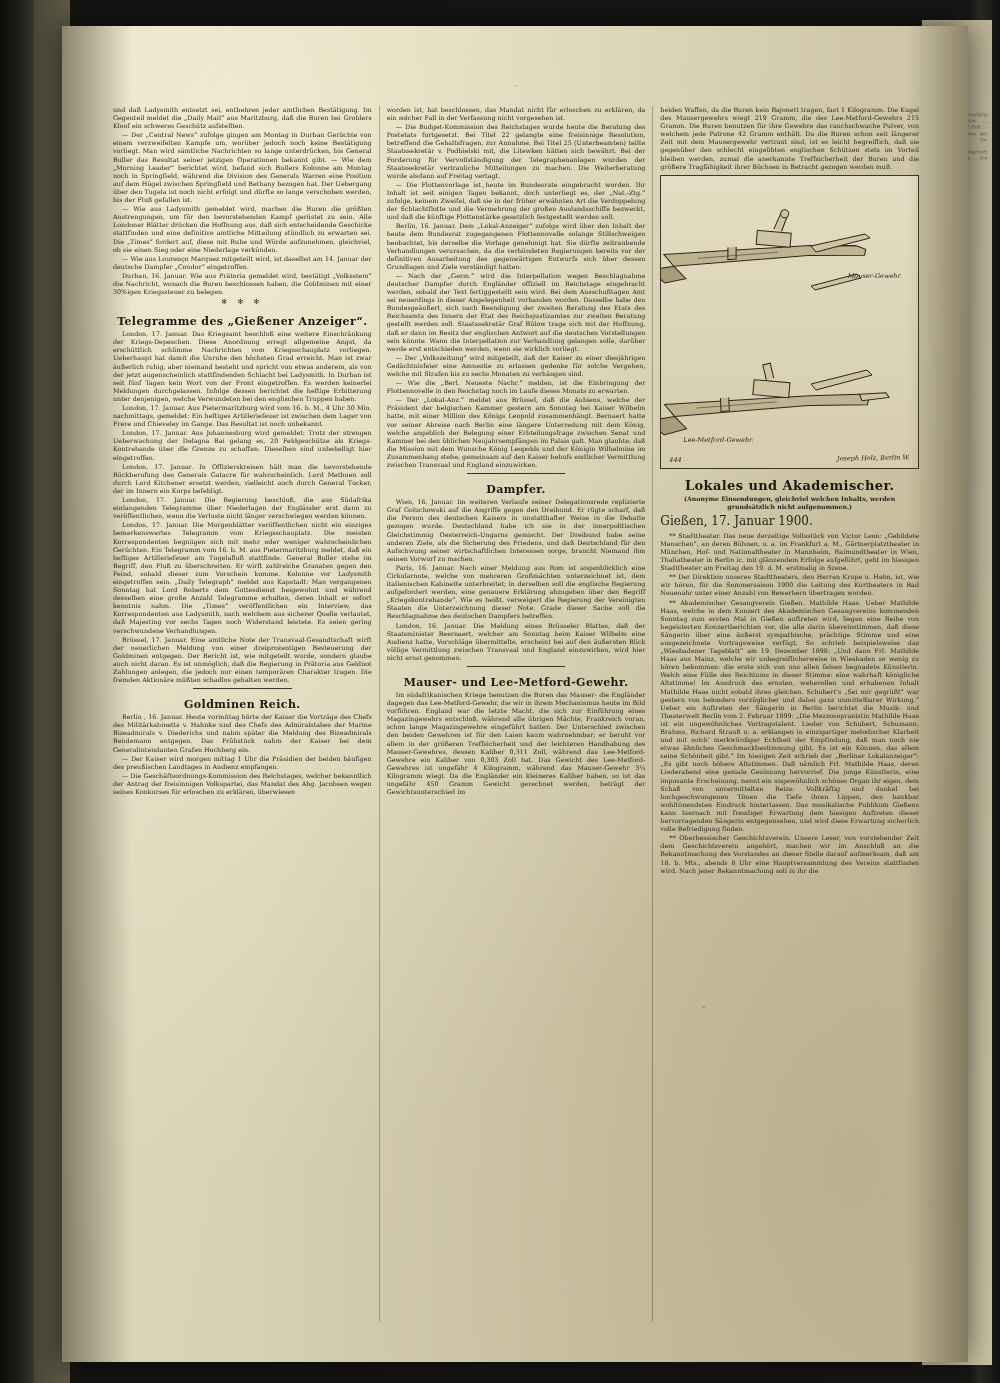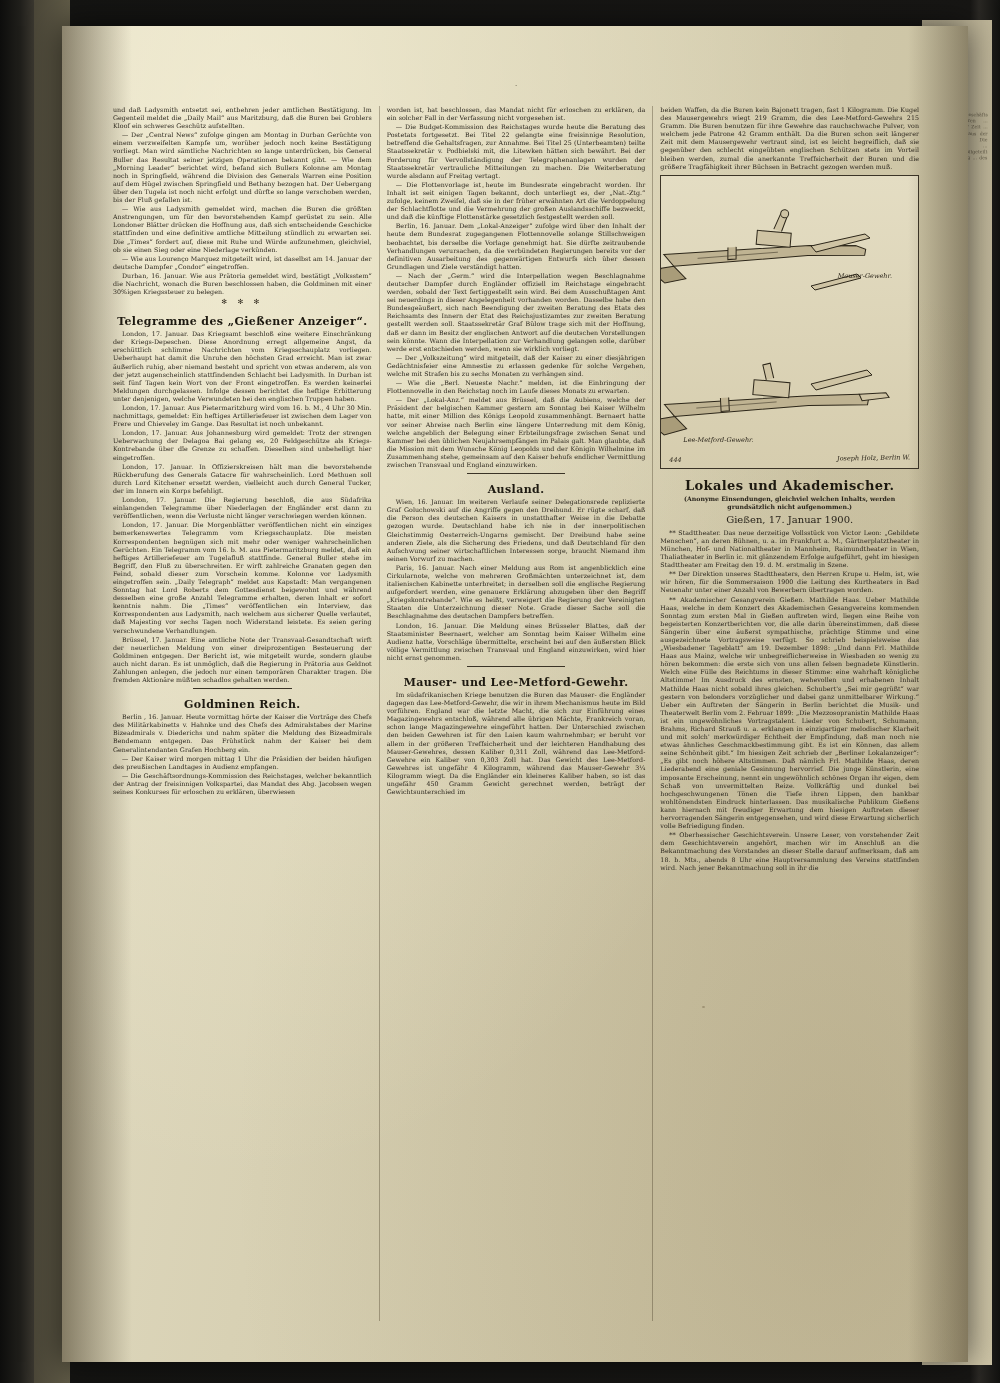--- a/index.html
+++ b/index.html
@@ -99,21 +99,21 @@
     margin:9px 0 2px 0;
     color:#1d1910;
     letter-spacing:.4px;
     font-family:"DejaVu Serif",serif;
   }
   .hd.big{font-size:13px;}
   .sub{
     text-align:center;font-size:6.2px;line-height:8px;margin:0 0 3px 0;color:#241f17;font-weight:bold;
   }
   .dateline{
-    text-align:center;font-size:10px;margin:1px 0 4px 0;color:#241f17;
+    text-align:left;font-size:12px;margin:1px 0 4px 0;color:#241f17;
   }
   .rule{
     border:0;border-top:1px solid #3a3326;margin:4px 28px 5px 28px;
   }
   .rule.short{margin:4px 80px 5px 80px;}
   .star{
     text-align:center;font-size:7px;letter-spacing:4px;color:#3a3326;margin:2px 0;
   }
   
   .illus{
@@ -121,21 +121,21 @@
     margin:4px 0 6px 0;
     height:292px;
     background:linear-gradient(180deg,#e4ddc3,#d6cdae);
     position:relative;
     overflow:hidden;
   }
   .illus svg{display:block;}
   .illus .cap{
     position:absolute;font-size:6.5px;color:#2a2419;font-style:italic;
   }
-  .cap-mauser{right:26px;top:96px;}
+  .cap-mauser{right:16px;top:96px;}
   .cap-lee{left:22px;bottom:24px;}
   .cap-sign{right:8px;bottom:6px;font-size:4.6px;transform:rotate(-1deg);}
   .cap-num{left:8px;bottom:4px;font-size:5.5px;}
 
   
   .foldmark{
     position:absolute;left:50%;top:56px;font-size:7px;color:#5a5240;
   }
   .speck{position:absolute;border-radius:50%;background:rgba(90,75,45,.35);}
 </style>
@@ -182,21 +182,21 @@
     <div class="col">
       <p class="t nodent">worden ist, hat beschlossen, das Mandat nicht für erloschen zu erklären, da ein solcher Fall in der Verfassung nicht vorgesehen ist.</p>
       <p class="t">— Die Budget-Kommission des Reichstages wurde heute die Beratung des Postetats fortgesetzt. Bei Titel 22 gelangte eine freisinnige Resolution, betreffend die Gehaltsfragen, zur Annahme. Bei Titel 25 (Unterbeamten) teilte Staatssekretär v. Podbielski mit, die Litewken hätten sich bewährt. Bei der Forderung für Vervollständigung der Telegraphenanlagen wurden der Staatssekretär vertrauliche Mitteilungen zu machen. Die Weiterberatung wurde alsdann auf Freitag vertagt.</p>
       <p class="t">— Die Flottenvorlage ist heute im Bundesrate eingebracht worden. Ihr Inhalt ist seit einigen Tagen bekannt, doch unterliegt es, der „Nat.-Ztg.“ zufolge, keinem Zweifel, daß sie in der früher erwähnten Art die Verdoppelung der Schlachtflotte und die Vermehrung der großen Auslandsschiffe bezweckt, und daß die künftige Flottenstärke gesetzlich festgestellt werden soll.</p>
       <p class="t">Berlin, 16. Januar. Dem „Lokal-Anzeiger“ zufolge wird über den Inhalt der heute dem Bundesrat zugegangenen Flottennovelle solange Stillschweigen beobachtet, bis derselbe die Vorlage genehmigt hat. Sie dürfte zeitraubende Verhandlungen verursachen, da die verbündeten Regierungen bereits vor der definitiven Ausarbeitung des gegenwärtigen Entwurfs sich über dessen Grundlagen und Ziele verständigt hatten.</p>
       <p class="t">— Nach der „Germ.“ wird die Interpellation wegen Beschlagnahme deutscher Dampfer durch Engländer offiziell im Reichstage eingebracht werden, sobald der Text fertiggestellt sein wird. Bei dem Ausschußtagen Amt sei neuerdings in dieser Angelegenheit vorhanden worden. Dasselbe habe den Bundesgeäußert, sich nach Beendigung der zweiten Beratung des Etats des Reichsamts des Innern der Etat des Reichsjustizamtes zur zweiten Beratung gestellt werden soll. Staatssekretär Graf Bülow trage sich mit der Hoffnung, daß er dann im Besitz der englischen Antwort auf die deutschen Vorstellungen sein könnte. Wann die Interpellation zur Verhandlung gelangen solle, darüber werde erst entschieden werden, wenn sie wirklich vorliegt.</p>
       <p class="t">— Der „Volkszeitung“ wird mitgeteilt, daß der Kaiser zu einer diesjährigen Gedächtnisfeier eine Amnestie zu erlassen gedenke für solche Vergehen, welche mit Strafen bis zu sechs Monaten zu verhängen sind.</p>
       <p class="t">— Wie die „Berl. Neueste Nachr.“ melden, ist die Einbringung der Flottennovelle in den Reichstag noch im Laufe dieses Monats zu erwarten.</p>
       <p class="t">— Der „Lokal-Anz.“ meldet aus Brüssel, daß die Aubiens, welche der Präsident der belgischen Kammer gestern am Sonntag bei Kaiser Wilhelm hatte, mit einer Million des Königs Leopold zusammenhängt. Bernaert hatte vor seiner Abreise nach Berlin eine längere Unterredung mit dem König, welche angeblich der Belegung einer Erbteilungsfrage zwischen Senat und Kammer bei den üblichen Neujahrsempfängen im Palais galt. Man glaubte, daß die Mission mit dem Wunsche König Leopolds und der Königin Wilhelmine im Zusammenhang stehe, gemeinsam auf den Kaiser behufs endlicher Vermittlung zwischen Transvaal und England einzuwirken.</p>
       <hr class="rule short">
-      <div class="hd">Ausland.</div>
+      <div class="hd">Dampfer.</div>
       <p class="t">Wien, 16. Januar. Im weiteren Verlaufe seiner Delegationsrede replizierte Graf Goluchowski auf die Angriffe gegen den Dreibund. Er rügte scharf, daß die Person des deutschen Kaisers in unstatthafter Weise in die Debatte gezogen wurde. Deutschland habe ich nie in der innerpolitischen Gleichstimmig Oesterreich-Ungarns gemischt. Der Dreibund habe seine anderen Ziele, als die Sicherung des Friedens, und daß Deutschland für den Aufschwung seiner wirtschaftlichen Interessen sorge, braucht Niemand ihm seinen Vorwurf zu machen.</p>
       <p class="t">Paris, 16. Januar. Nach einer Meldung aus Rom ist angenblicklich eine Cirkularnote, welche von mehreren Großmächten unterzeichnet ist, dem italienischen Kabinette unterbreitet; in derselben soll die englische Regierung aufgefordert werden, eine genauere Erklärung abzugeben über den Begriff „Kriegskontrebande“. Wie es heißt, verweigert die Regierung der Vereinigten Staaten die Unterzeichnung dieser Note. Grade dieser Sache soll die Beschlagnahme des deutschen Dampfers betreffen.</p>
       <p class="t">London, 16. Januar. Die Meldung eines Brüsseler Blattes, daß der Staatsminister Beernaert, welcher am Sonntag beim Kaiser Wilhelm eine Audienz hatte, Vorschläge übermittelte, erscheint bei auf den äußersten Blick völlige Vermittlung zwischen Transvaal und England einzuwirken, wird hier nicht ernst genommen.</p>
       <hr class="rule short">
       <div class="hd">Mauser- und Lee-Metford-Gewehr.</div>
       <p class="t">Im südafrikanischen Kriege benutzen die Buren das Mauser- die Engländer dagegen das Lee-Metford-Gewehr, die wir in ihrem Mechanismus heute im Bild vorführen. England war die letzte Macht, die sich zur Einführung eines Magazingewehrs entschloß, während alle übrigen Mächte, Frankreich voran, schon lange Magazingewehre eingeführt hatten. Der Unterschied zwischen den beiden Gewehren ist für den Laien kaum wahrnehmbar; er beruht vor allem in der größeren Treffsicherheit und der leichteren Handhabung des Mauser-Gewehres, dessen Kaliber 0,311 Zoll, während das Lee-Metford-Gewehre ein Kaliber von 0,303 Zoll hat. Das Gewicht des Lee-Metford-Gewehres ist ungefähr 4 Kilogramm, während das Mauser-Gewehr 3¼ Kilogramm wiegt. Da die Engländer ein kleineres Kaliber haben, so ist das ungefähr 450 Gramm Gewicht gerechnet werden, beträgt der Gewichtsunterschied im</p>
     </div>
 
     <div class="col">
       <p class="t nodent">beiden Waffen, da die Buren kein Bajonett tragen, fast 1 Kilogramm. Die Kugel des Mausergewehrs wiegt 219 Gramm, die des Lee-Metford-Gewehrs 215 Gramm. Die Buren benutzen für ihre Gewehre das rauchschwache Pulver, von welchem jede Patrone 42 Gramm enthält. Da die Buren schon seit längerer Zeit mit dem Mausergewehr vertraut sind, ist es leicht begreiflich, daß sie gegenüber den schlecht eingeübten englischen Schützen stets im Vorteil bleiben werden, zumal die anerkannte Treffsicherheit der Buren und die größere Tragfähigkeit ihrer Büchsen in Betracht gezogen werden muß.</p>

